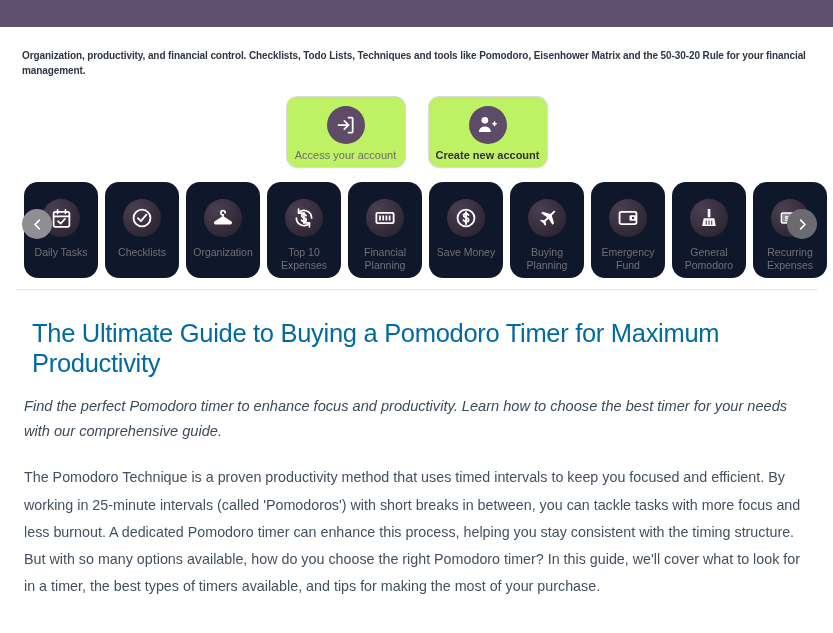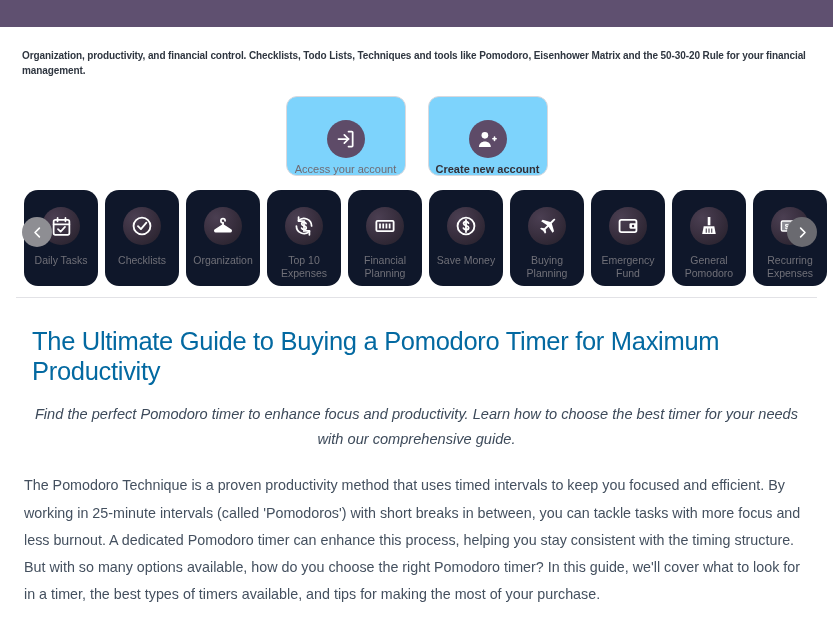--- a/index.html
+++ b/index.html
@@ -33,28 +33,28 @@
 
   
   .auth-row {
     display: flex;
     justify-content: center;
     gap: 22px;
     margin-top: 18px;
   }
   .auth-card {
     width: 120px;
-    height: 80px;
+    height: 72px;
     border: 1px solid #d9d9de;
     border-radius: 11px;
-    background: #7dd3fc;
+    background: #bef264;
     display: flex;
     flex-direction: column;
     align-items: center;
-    justify-content: flex-end;
+    justify-content: center;
     cursor: pointer;
     padding-top: 2px;
   }
   .auth-icon {
     width: 38px; height: 38px;
     border-radius: 50%;
     background: #5e4b68;
     display: flex;
     align-items: center;
     justify-content: center;
@@ -150,21 +150,20 @@
     margin: 8px;
     max-width: 790px;
   }
   .article-sub {
     margin: 16px 0 0 0;
     font-size: 14.6px;
     font-style: italic;
     line-height: 1.72;
     color: #3d4a5a;
     max-width: 790px;
-    text-align: center;
   }
   .article-body {
     margin: 20px 0 0 0;
     font-size: 14.3px;
     line-height: 1.9;
     color: #44505f;
     max-width: 790px;
   }
 </style>
 </head>

